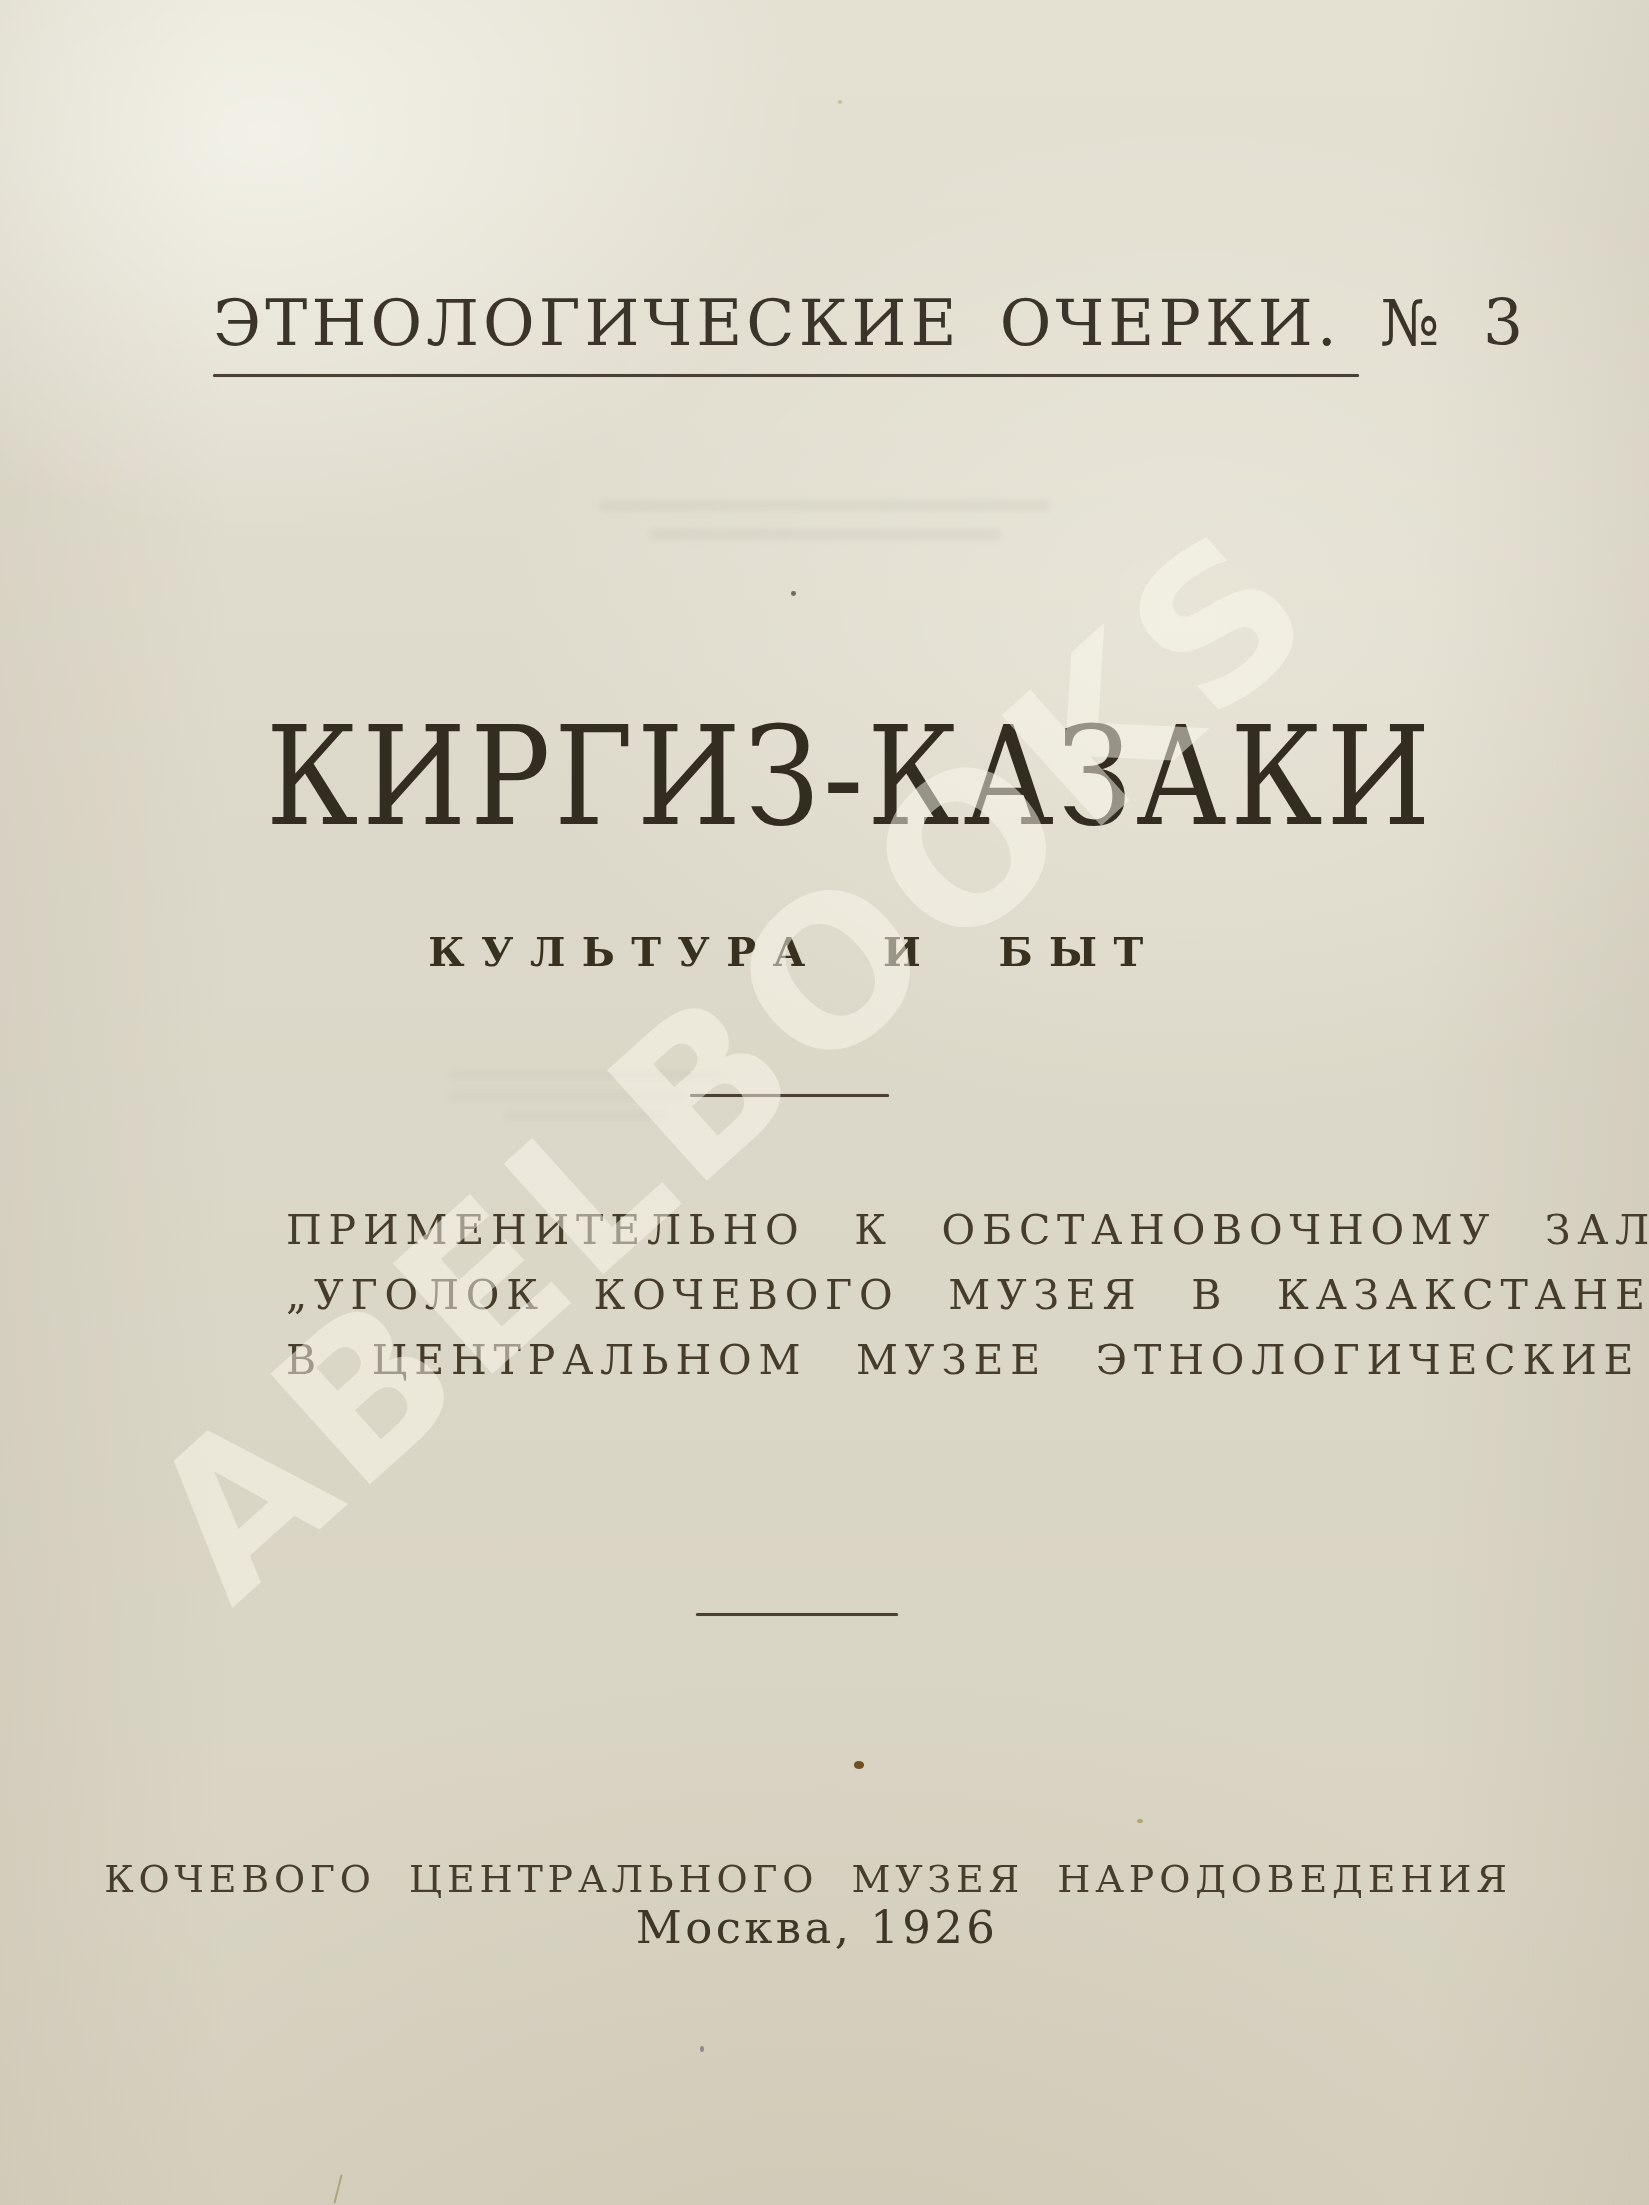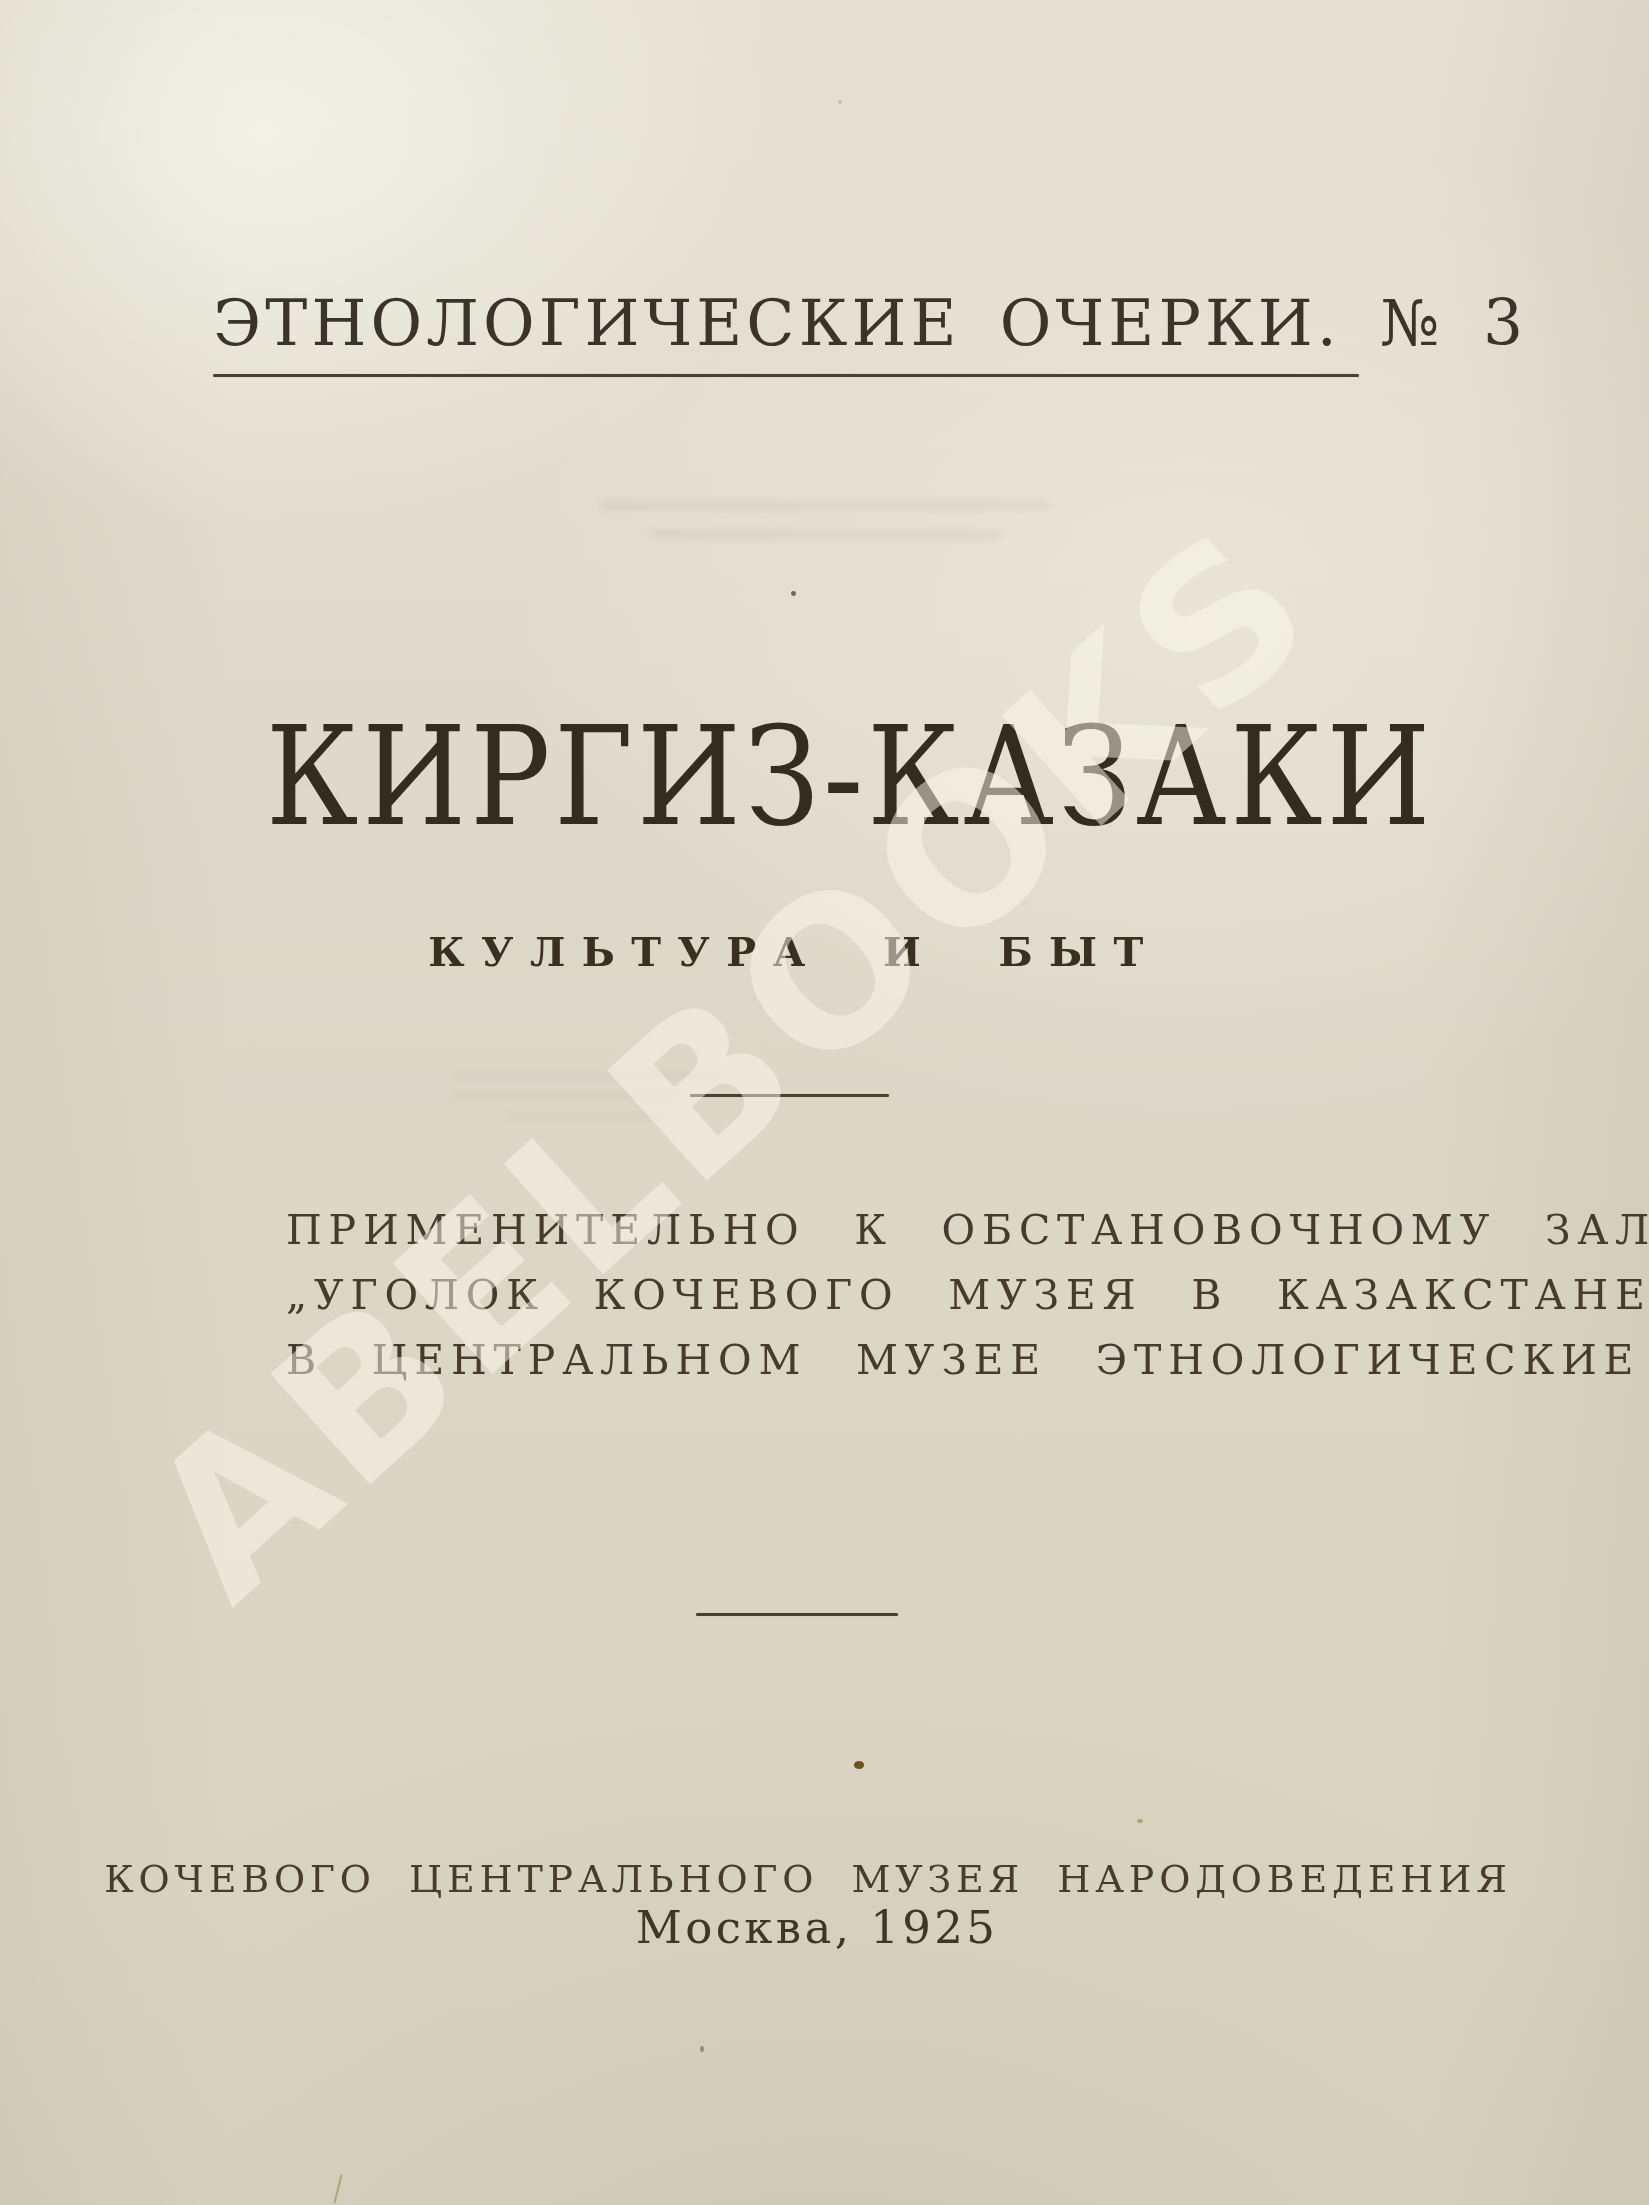--- a/index.html
+++ b/index.html
@@ -116,21 +116,21 @@
 
   <div class="abs note">
     <div class="note-line">ПРИМЕНИТЕЛЬНО К ОБСТАНОВОЧНОМУ ЗАЛУ</div>
     <div class="note-line">„УГОЛОК КОЧЕВОГО МУЗЕЯ В КАЗАКСТАНЕ“</div>
     <div class="note-line">В ЦЕНТРАЛЬНОМ МУЗЕЕ ЭТНОЛОГИЧЕСКИЕ</div>
   </div>
 
   <div class="abs rule rule-2"></div>
 
   <div class="abs ctr imprint">КОЧЕВОГО ЦЕНТРАЛЬНОГО МУЗЕЯ НАРОДОВЕДЕНИЯ</div>
-  <div class="abs ctr city-year">Москва, 1925</div>
+  <div class="abs ctr city-year">Москва, 1926</div>
 
   <div class="abs speck speck-1"></div>
   <div class="abs speck speck-2"></div>
   <div class="abs speck speck-3"></div>
   <div class="abs speck speck-4"></div>
   <div class="abs speck speck-5"></div>
   <div class="abs fiber"></div>
 
   <div class="abs watermark">ABELBOOKS</div>
 

